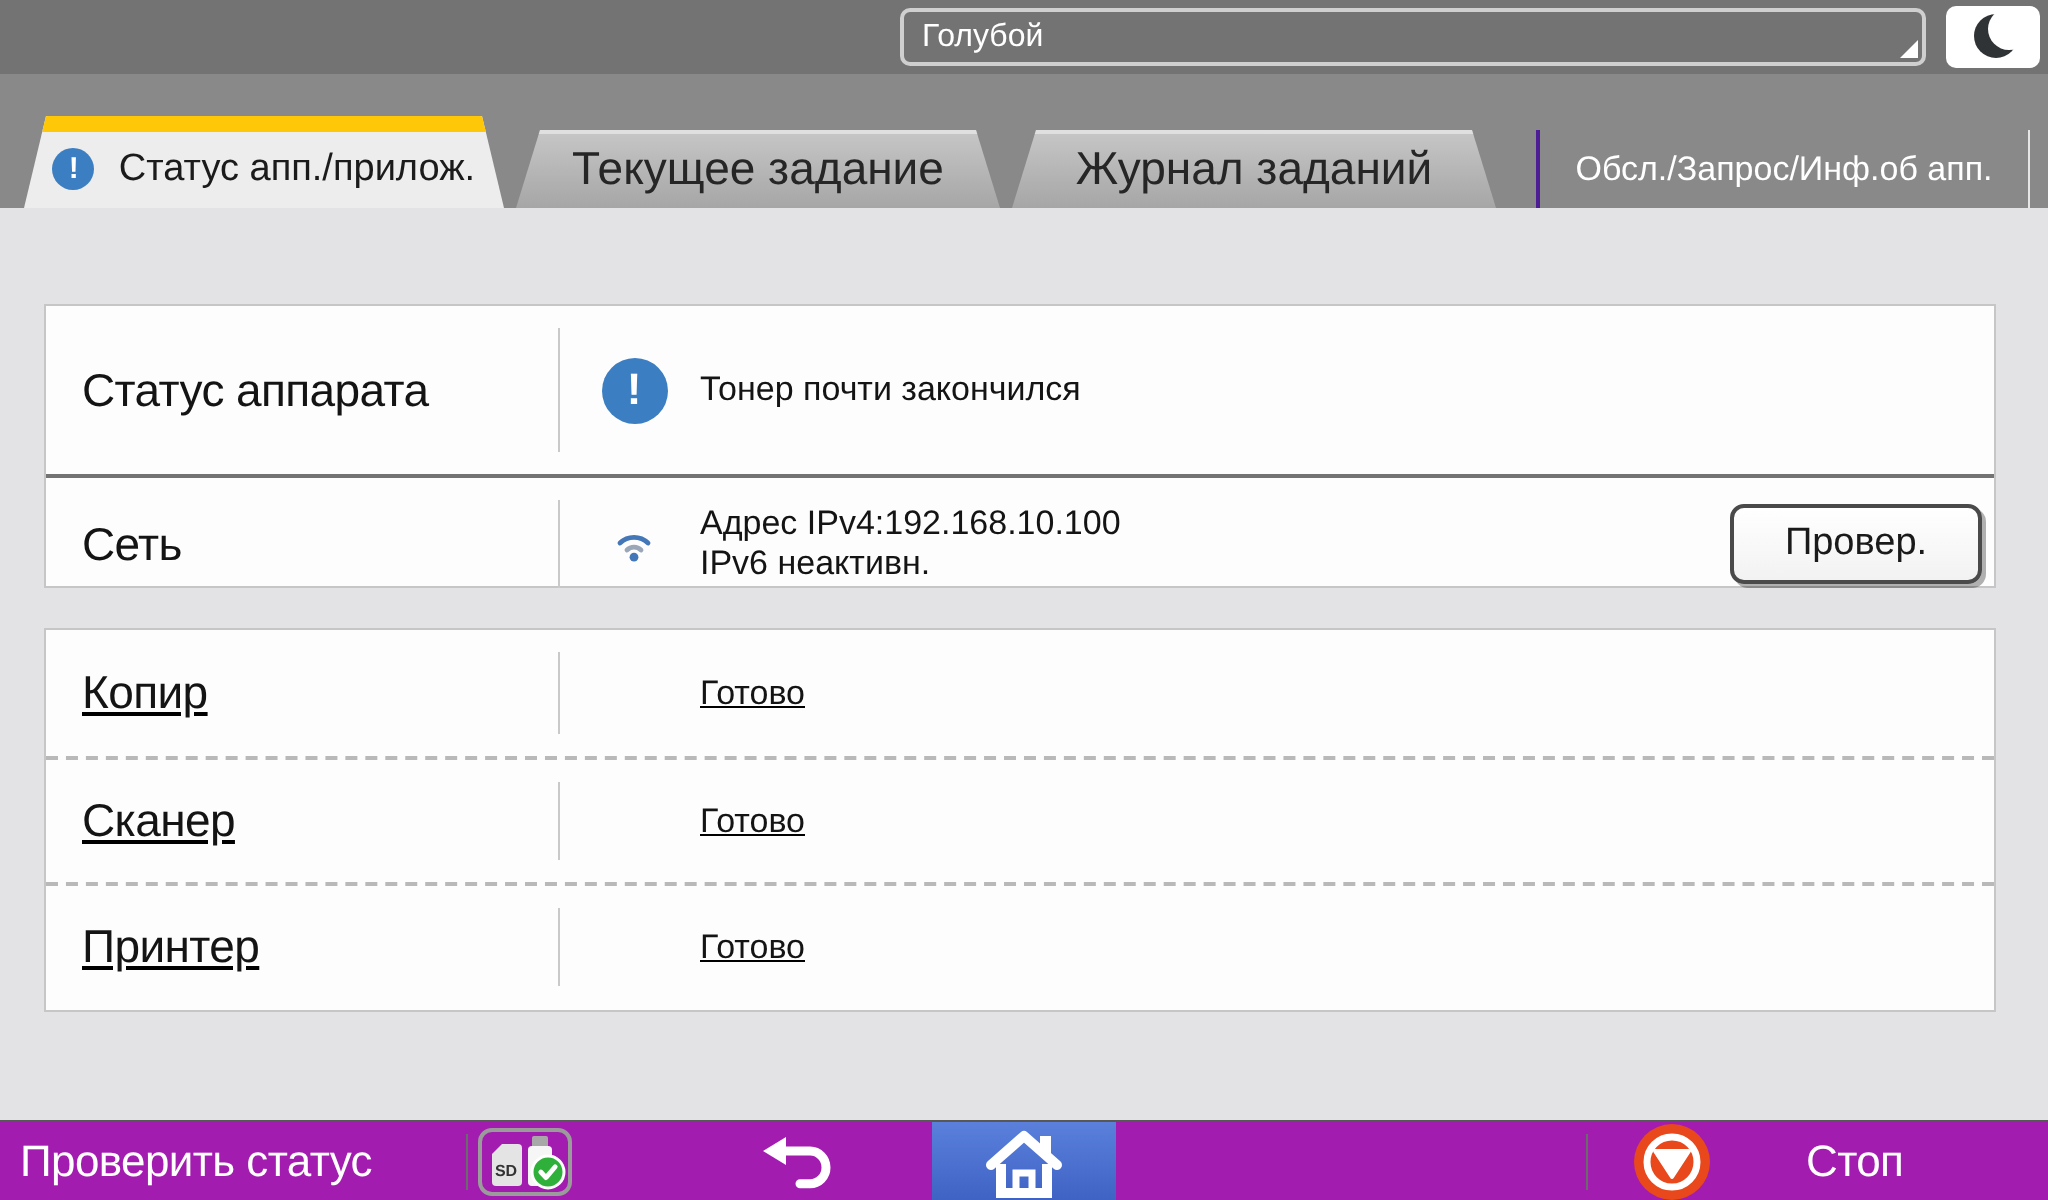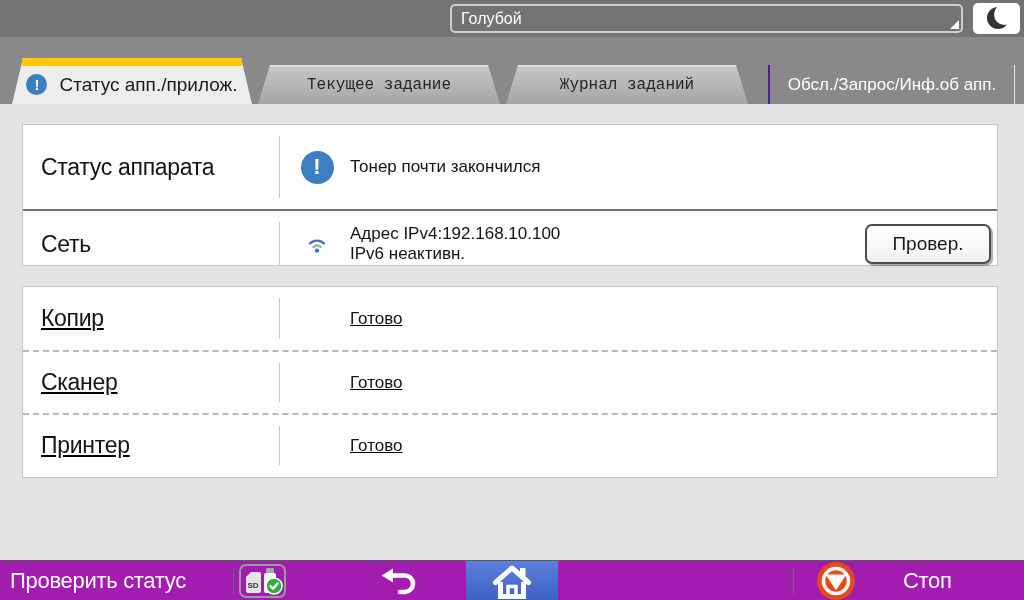--- a/index.html
+++ b/index.html
@@ -23,39 +23,39 @@
 
   
   .tabstrip { position:absolute; top:37px; left:0; width:1024px; height:67px; background:#898989; }
   .tab { position:absolute; bottom:0; display:flex; align-items:center; justify-content:center;
     cursor:pointer; }
   .tab-active { left:12px; width:240px; height:46px; background:#ededed;
     clip-path:polygon(11px 0, 229px 0, 100% 100%, 0 100%);
     font-size:19px; color:#1b1b1b; gap:12px; padding-top:7px; }
   .tab-active::before { content:""; position:absolute; top:0; left:8px; right:8px; height:8px;
     background:#fec708; border-radius:4px 4px 0 0; }
-  .tab-inactive { height:39px; width:242px; font-size:16px; color:#262626;
+  .tab-inactive { height:39px; width:242px; font-size:23px; color:#262626;
     background:linear-gradient(#c7c7c7,#a6a6a6);
     clip-path:polygon(12px 0, calc(100% - 12px) 0, 100% 100%, 0 100%);
-    box-shadow:inset 0 2px 0 rgba(255,255,255,.45);font-family:Liberation Mono, monospace; }
+    box-shadow:inset 0 2px 0 rgba(255,255,255,.45); }
   .tab-2 { left:258px; }
   .tab-3 { left:506px; }
   .right-link { position:absolute; left:768px; bottom:0; width:247px; height:39px;
     border-left:2px solid #4c1d95; border-right:1px solid #e6e6e6;
     display:flex; align-items:center; justify-content:center;
     color:#fff; font-size:17px; cursor:pointer; }
 
   
   .badge { border-radius:50%; background:#3b7ec2; color:#fff; font-weight:bold;
     display:flex; align-items:center; justify-content:center; flex:none; }
   .badge-sm { width:21px; height:21px; font-size:15px; }
   .badge-lg { width:33px; height:33px; font-size:22px; }
 
   
-  .panel { position:absolute; left:22px; width:976px; background:#fdfdfd; border:1px solid #c6c6c6; }
+  .panel { position:absolute; left:22px; width:976px; background:#fdfdfd; border:1px solid #c6c6c6;margin-top:28px; }
   .panel-1 { top:124px; height:142px; }
   .panel-2 { top:286px; height:192px; }
   .row { display:flex; align-items:center; position:relative; }
   .row-1 { height:84px; }
   .row-2 { height:68px; border-top:2px solid #737373; }
   .row-app { height:63px;text-decoration:underline; }
   .row-app + .row-app { border-top:2px dashed #b9b9b9; }
   .row-label { width:256px; padding-left:18px; font-size:23px; color:#141414; letter-spacing:-0.3px; }
   .vdiv { width:1px; align-self:stretch; background:#c9c9c9; margin:11px 0; flex:none; }
   .icon-slot { width:36px; margin-left:19px; display:flex; align-items:center; justify-content:center; flex:none; }

